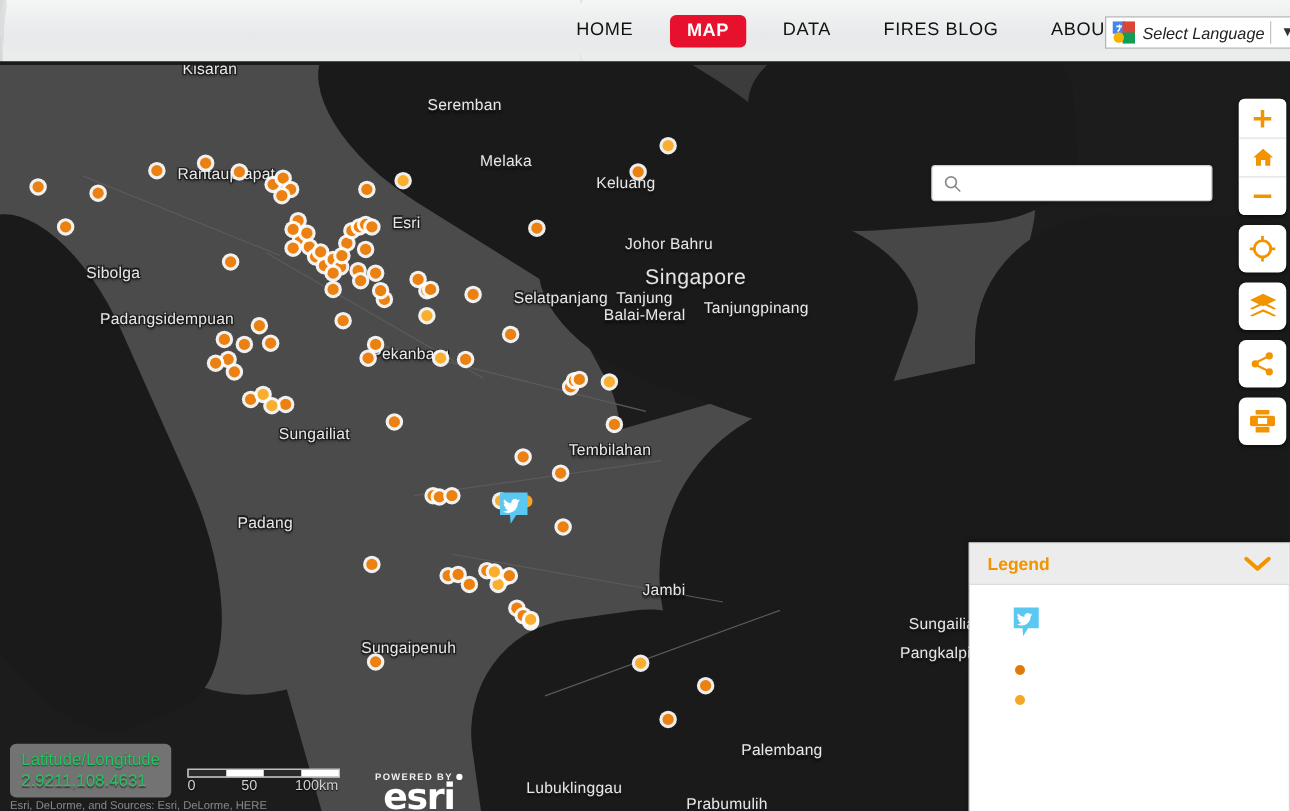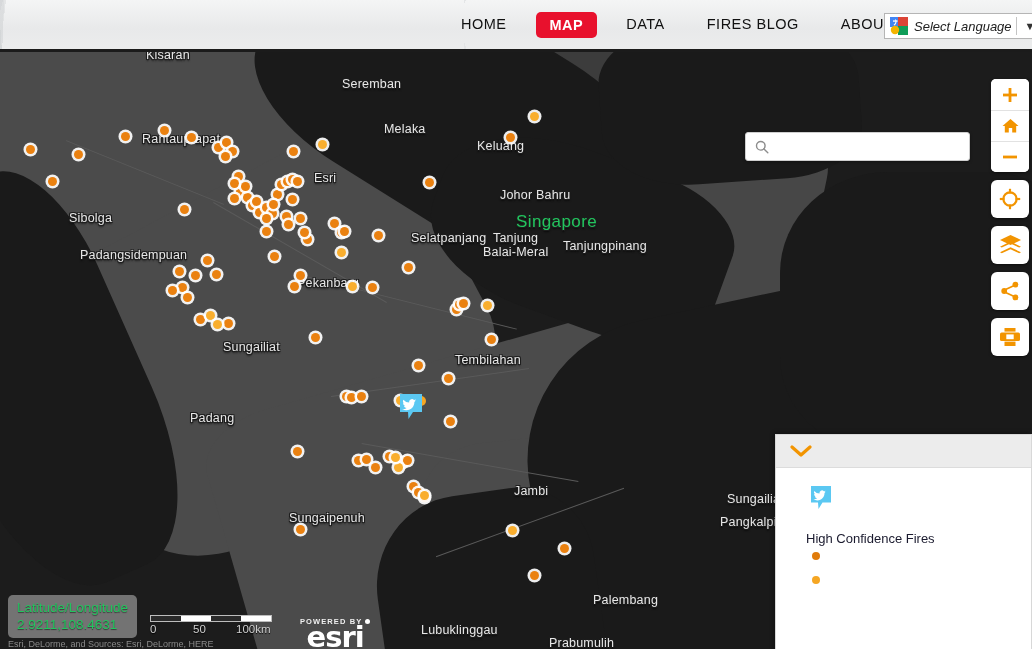--- a/index.html
+++ b/index.html
@@ -106,21 +106,21 @@
     color: #e8e8e8;
     font-size: 12.5px;
     white-space: nowrap;
     text-shadow:
       -1px -1px 0 #1d1d1d, 1px -1px 0 #1d1d1d,
       -1px  1px 0 #1d1d1d, 1px  1px 0 #1d1d1d,
        0    2px 2px rgba(0,0,0,.8);
     pointer-events: none;
     letter-spacing: .2px;
   }
-  .maplabel.big { font-size: 17px; color: #22c55e; letter-spacing: .4px; }
+  .maplabel.big { font-size: 17px; color: #e5e5e5; letter-spacing: .4px; }
 
   .fire {
     position: absolute;
     width: 9px; height: 9px;
     border-radius: 50%;
     background: #ea8110;
     box-shadow: 0 0 0 2.5px rgba(255,255,255,.92);
   }
   .fire.low { background: #f9ae2e; }
 
@@ -368,21 +368,21 @@
         <div class="maplabel" style="left: 80px; top: 196px;">Padangsidempuan</div>
         <div class="maplabel big" style="left: 516px; top: 160px;">Singapore</div>
         <div class="maplabel" style="left: 411px; top: 179px;">Selatpanjang</div>
         <div class="maplabel" style="left: 493px; top: 179px;">Tanjung</div>
         <div class="maplabel" style="left: 563px; top: 187px;">Tanjungpinang</div>
         <div class="maplabel" style="left: 483px; top: 193px;">Balai-Meral</div>
         <div class="maplabel" style="left: 297px; top: 224px;">Pekanbaru</div>
         <div class="maplabel" style="left: 223px; top: 288px;">Sungailiat</div>
         <div class="maplabel" style="left: 455px; top: 301px;">Tembilahan</div>
         <div class="maplabel" style="left: 190px; top: 359px;">Padang</div>
-        <div class="maplabel" style="left: 514px; top: 432px;">Jambi</div>
+        <div class="maplabel" style="left: 514px; top: 413px;">Jambi</div>
         <div class="maplabel" style="left: 727px; top: 440px;">Sungailiat</div>
         <div class="maplabel" style="left: 289px; top: 459px;">Sungaipenuh</div>
         <div class="maplabel" style="left: 720px; top: 463px;">Pangkalpinang</div>
         <div class="maplabel" style="left: 593px; top: 541px;">Palembang</div>
         <div class="maplabel" style="left: 421px; top: 571px;">Lubuklinggau</div>
         <div class="maplabel" style="left: 549px; top: 584px;">Prabumulih</div>
       </div>
 
     <div id="fire-layer">
         <div class="fire" style="left: 26px; top: 93px;"></div>
@@ -550,32 +550,32 @@
           <rect x="5.5" y="1" width="11" height="3.6" fill="#f29400"></rect>
           <rect x="1" y="5.6" width="20" height="8.4" rx="1.6" fill="#f29400"></rect>
           <rect x="5.5" y="14.6" width="11" height="4.4" fill="#f29400"></rect>
           <rect x="7.3" y="7.4" width="7.4" height="4.8" fill="#fff"></rect>
         </svg>
       </div>
     </div>
 
     <div class="legend">
       <div class="legend-head">
+        <span class="legend-title">Legend</span>
         <svg width="22" height="14" viewBox="0 0 22 14">
           <path d="M2 3 L11 11 L20 3" fill="none" stroke="#f29400" stroke-width="3.2" stroke-linecap="round" stroke-linejoin="round"></path>
         </svg>
       </div>
       <div class="legend-body">
         <div class="legend-tweet">
           <svg width="23" height="26" viewBox="0 0 23 26">
             <path d="M1 1h20v16.5H12.5l-4 6.5-.5-6.5H1z" fill="#5bc8f2"></path>
             <path d="M15.8 6.6c-.45.2-.94.34-1.45.4.52-.3.92-.8 1.1-1.4-.49.3-1.03.5-1.6.62a2.53 2.53 0 0 0-4.32 2.3A7.2 7.2 0 0 1 4.3 5.88a2.53 2.53 0 0 0 .78 3.38c-.4-.02-.8-.13-1.14-.32v.04c0 1.22.87 2.24 2.02 2.47-.38.1-.78.12-1.16.05a2.54 2.54 0 0 0 2.37 1.75 5.08 5.08 0 0 1-3.74 1.05 7.18 7.18 0 0 0 3.88 1.14c4.66 0 7.2-3.86 7.2-7.2v-.33c.5-.36.93-.8 1.27-1.32z" fill="#fff"></path>
           </svg>
         </div>
-        <div class="legend-row-label">High Confidence Fires</div>
         <div class="legend-dot hi"></div>
         <div class="legend-dot lo"></div>
       </div>
     </div>
 
     <div class="latlon">
       <div>Latitude/Longitude</div>
       <div>2.9211,108.4631</div>
     </div>
 

